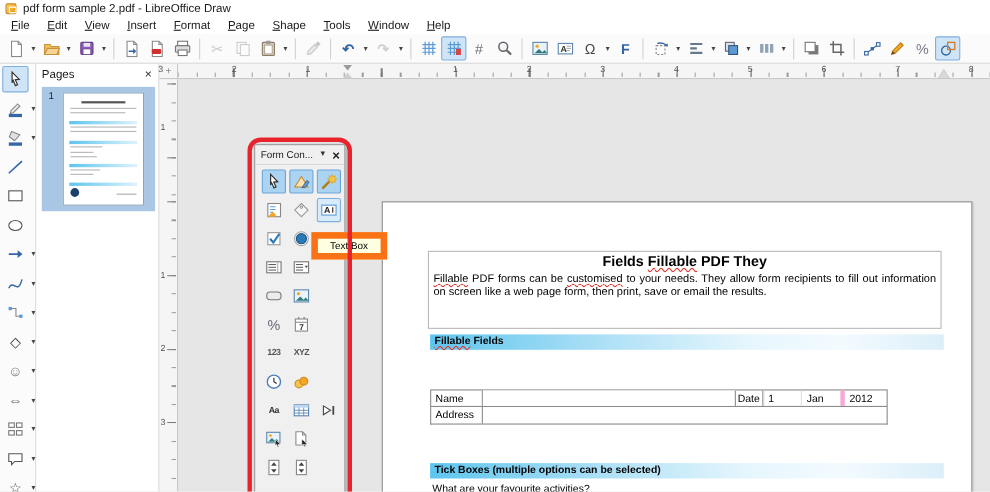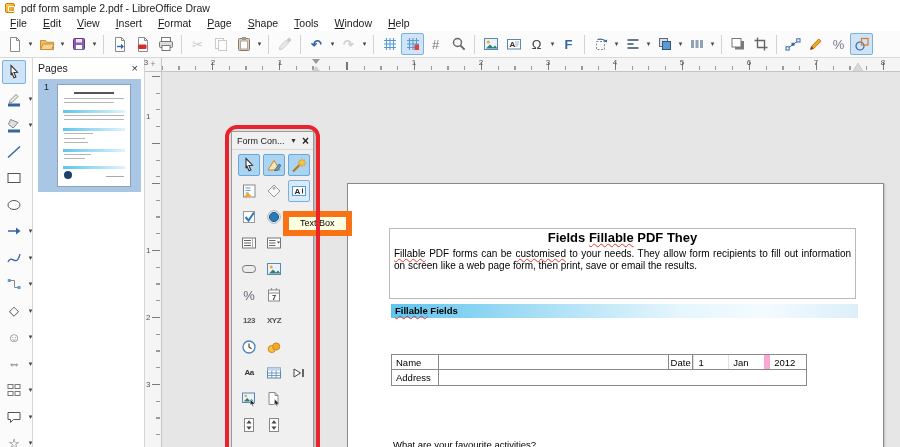--- a/index.html
+++ b/index.html
@@ -111,21 +111,21 @@
   #sec-tick { top:237px; }
   .doc-table { position:absolute; left:43px; top:134px; width:416px;margin-top:36px; }
   .t-row { display:flex; height:16px; border:1px solid #8a8a8a; border-top:none; }
   .t-row:first-child { border-top:1px solid #8a8a8a; }
   .t-cell { font-size:9.5px; color:#000; line-height:15px; padding-left:4px; }
   .c-label { width:47px; border-right:1px solid #8a8a8a; }
   .c-input { width:231px; border-right:1px solid #8a8a8a; background:#fff; }
   .c-date  { width:25px; border-right:1px solid #8a8a8a; padding-left:2px; }
   .c-day   { width:35px; border-left:1px solid #e0e0e0; }
   .c-mon   { width:36px; border-left:1px solid #e0e0e0; }
-  .c-year  { width:42px; border-left:6px solid #f9a8d4; }
+  .c-year  { width:42px; border-left:4px solid #f9a8d4; }
   .c-rest  { flex:1; }
   .doc-question { position:absolute; left:45px; top:255px; font-size:9.5px; color:#000; }
 
   
   #form-panel { position:absolute; left:231px; top:73px; width:83px; height:340px;
                 background:#f0f0f0; border:1px solid #9a9a9a; box-shadow:2px 2px 4px rgba(0,0,0,.25); z-index:5; }
   #fp-titlebar { height:18px; display:flex; align-items:center; padding:0 4px 0 5px;
                  border-bottom:1px solid #d8d8d8; }
   #fp-title { font-size:9px; color:#222; flex:1; white-space:nowrap; overflow:hidden; }
   #fp-dd { font-size:7px; color:#333; margin-right:5px; }
@@ -737,20 +737,21 @@
           <div class="t-cell c-date">Date</div>
           <div class="t-cell c-day">1</div>
           <div class="t-cell c-mon">Jan</div>
           <div class="t-cell c-year">2012</div>
         </div>
         <div class="t-row">
           <div class="t-cell c-label">Address</div>
           <div class="t-cell c-rest"></div>
         </div>
       </div>
+      <div class="sec-bar" id="sec-tick">Tick Boxes (multiple options can be selected)</div>
       <div class="doc-question">What are your favourite activities?</div>
     </div>
   </div>
 
   <div id="form-panel">
     <div id="fp-titlebar">
       <span id="fp-title">Form Con...</span>
       <span id="fp-dd">▼</span>
       <span id="fp-close">×</span>
     </div>

